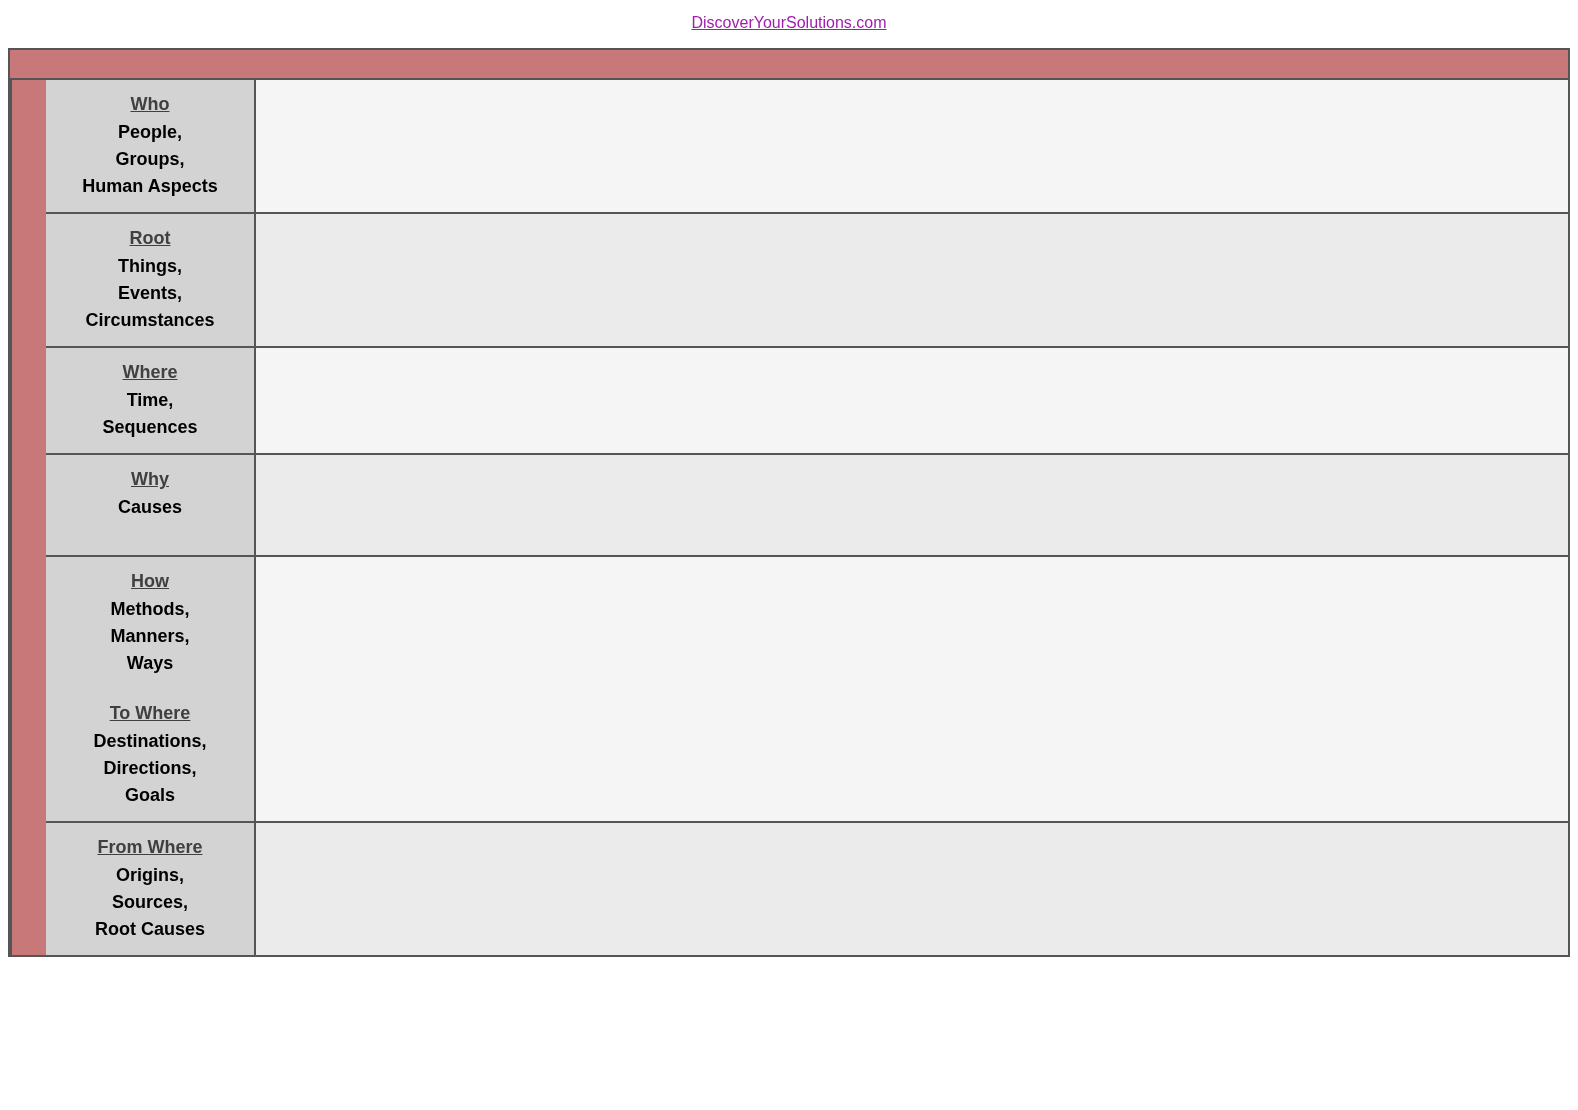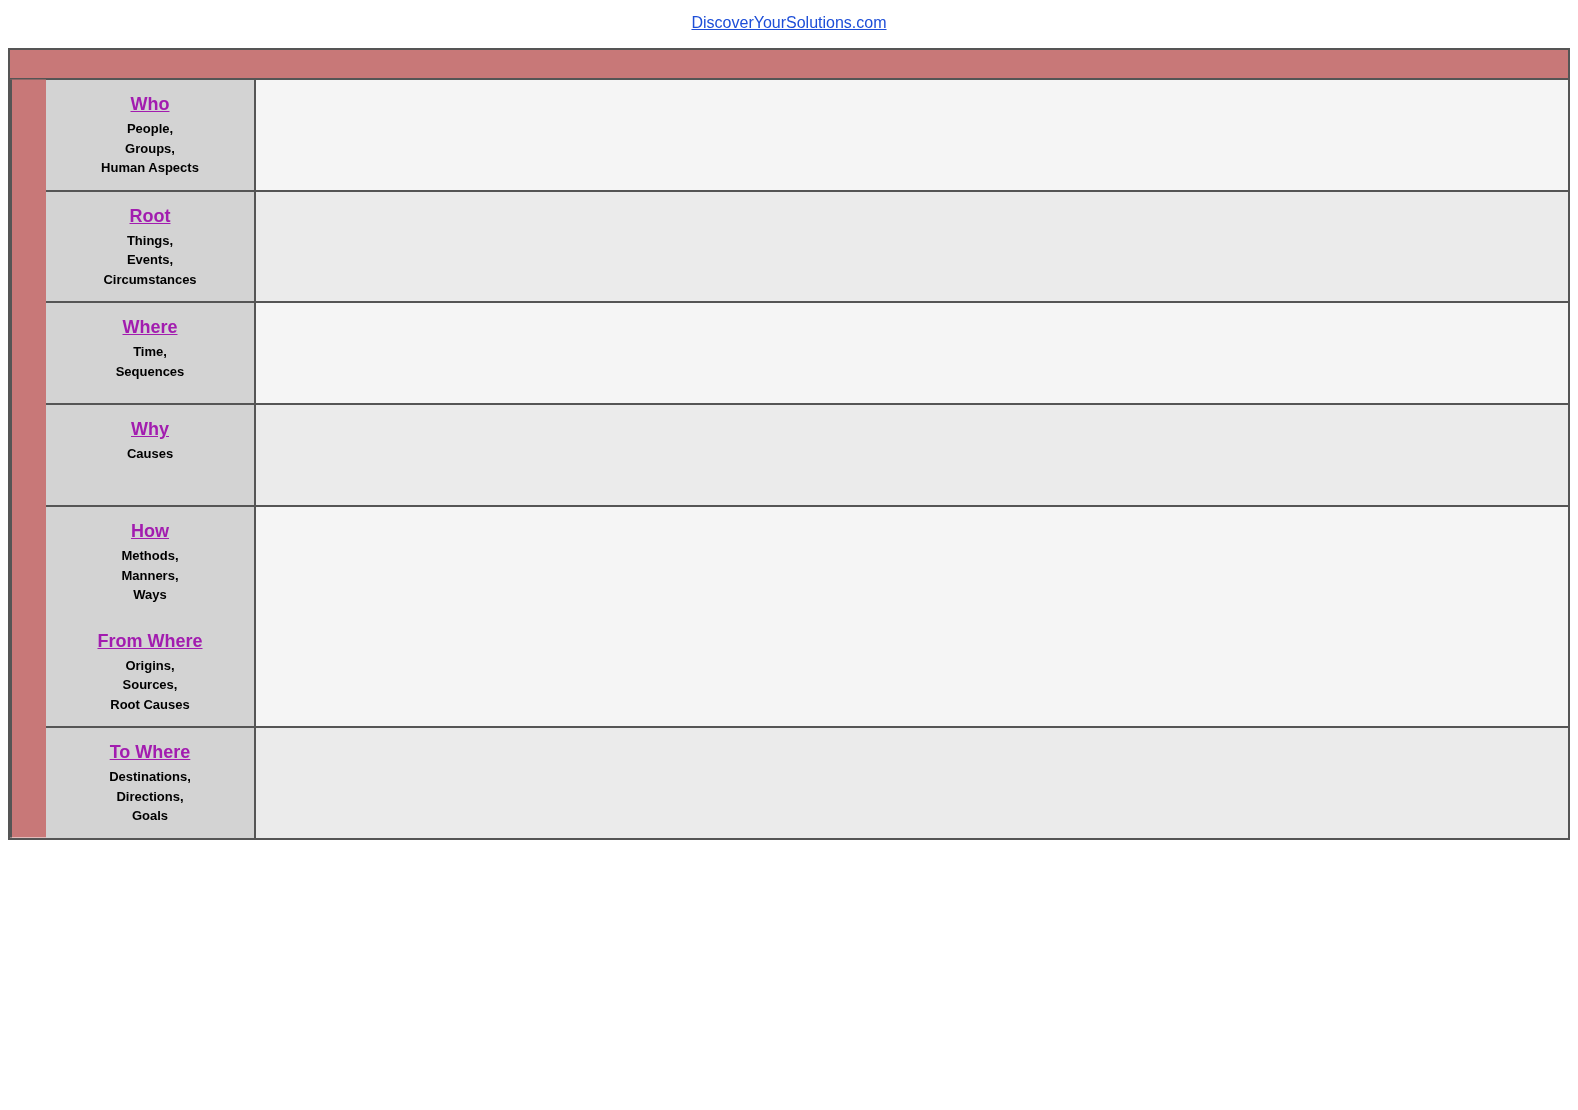--- a/index.html
+++ b/index.html
@@ -21,21 +21,21 @@
     }
 
     .page-title {
       font-size: 32px;
       font-weight: bold;
       color: #000;
     }
 
     .page-subtitle a {
       font-size: 16px;
-      color: #1d4ed8;
+      color: #a21caf;
     }
 
     .main-table-wrapper {
       border: 2px solid #555;
       margin: 10px 8px 10px 8px;
     }
 
     .objective-header {
       background-color: #c87878;
       text-align: center;
@@ -91,26 +91,26 @@
       display: flex;
       flex-direction: column;
       align-items: center;
       justify-content: flex-start;
       padding-top: 14px;
     }
 
     .row-label a {
       font-size: 18px;
       font-weight: bold;
-      color: #a21caf;
+      color: #404040;
       text-decoration: underline;
     }
 
     .row-label .sub-text {
-      font-size: 13px;
+      font-size: 18px;
       font-weight: bold;
       color: #000;
       margin-top: 4px;
       line-height: 1.5;
     }
 
     .row-content {
       flex: 1;
       background-color: #f0f0f0;
       min-height: 100px;
@@ -178,29 +178,29 @@
               <a href="#">How</a>
               <div class="sub-text">Methods,<br>Manners,<br>Ways</div>
             </div>
             <div class="row-content"></div>
           </div>
         </div>
 
       <div id="section2-rows">
           <div class="row">
             <div class="row-label">
+              <a href="#">To Where</a>
+              <div class="sub-text">Destinations,<br>Directions,<br>Goals</div>
+            </div>
+            <div class="row-content"></div>
+          </div>
+          <div class="row">
+            <div class="row-label">
               <a href="#">From Where</a>
               <div class="sub-text">Origins,<br>Sources,<br>Root Causes</div>
-            </div>
-            <div class="row-content"></div>
-          </div>
-          <div class="row">
-            <div class="row-label">
-              <a href="#">To Where</a>
-              <div class="sub-text">Destinations,<br>Directions,<br>Goals</div>
             </div>
             <div class="row-content"></div>
           </div>
         </div>
 
     </div>
   </div>
 </div>
 
 </body></html>

